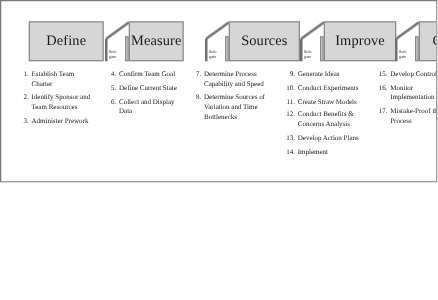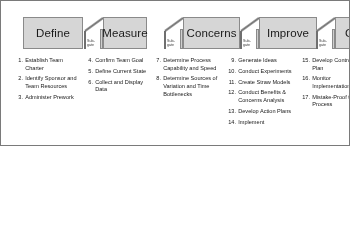--- a/index.html
+++ b/index.html
@@ -8,21 +8,21 @@
     background: #ffffff;
   }
   #frame {
     position: relative;
     width: 350px;
     height: 146px;
     background: #ffffff;
     border: 1px solid #7a7a7a;
     box-sizing: border-box;
     overflow: hidden;
-    font-family: Liberation Sans, sans-serif;
+    font-family: Liberation Serif, serif;
     color: #1a1a1a;
   }
 
   
   #header-band {
     position: absolute;
     left: 0;
     top: 14px;
     width: 350px;
     height: 36px;
@@ -123,21 +123,21 @@
 <div id="frame">
 
   <div id="header-band">
       <div class="phase-box" style="left: 22px; width: 60px;">
         <span class="phase-label">Define</span>
       </div>
       <div class="phase-box" style="left: 102px; width: 44px;">
         <span class="phase-label">Measure</span>
       </div>
       <div class="phase-box" style="left: 182px; width: 57px;">
-        <span class="phase-label">Concerns</span>
+        <span class="phase-label">Sources</span>
       </div>
       <div class="phase-box" style="left: 258px; width: 58px; text-align: right;">
         <span class="phase-label">Improve</span>
       </div>
       <div class="phase-box" style="left: 334px; width: 58px;">
         <span class="phase-label">Control</span>
       </div>
       <div class="gate" style="left: 82px;">
         <svg class="arm" viewBox="0 0 22 16">
           <path d="M2 15 L20 2" stroke="#9a9a9a" stroke-width="2.4" fill="none"></path>

